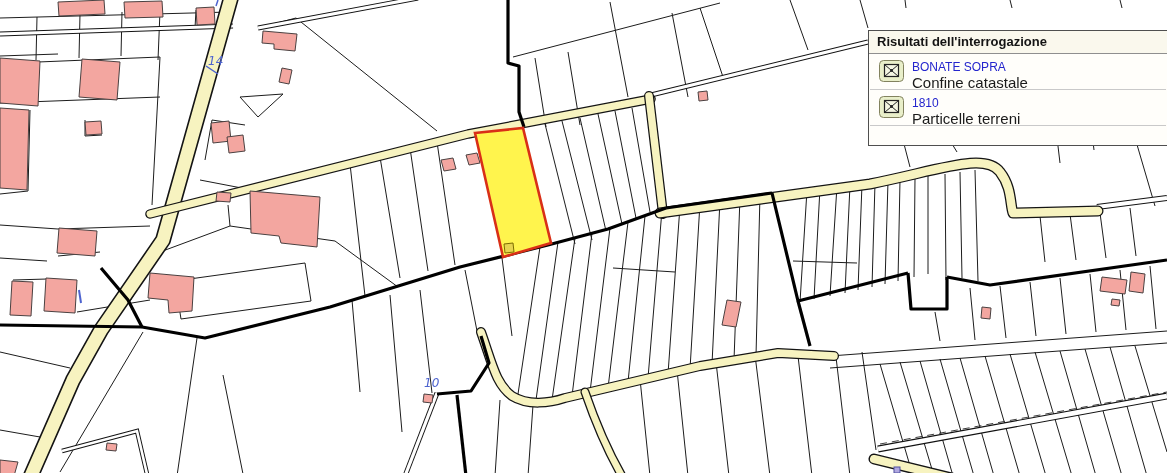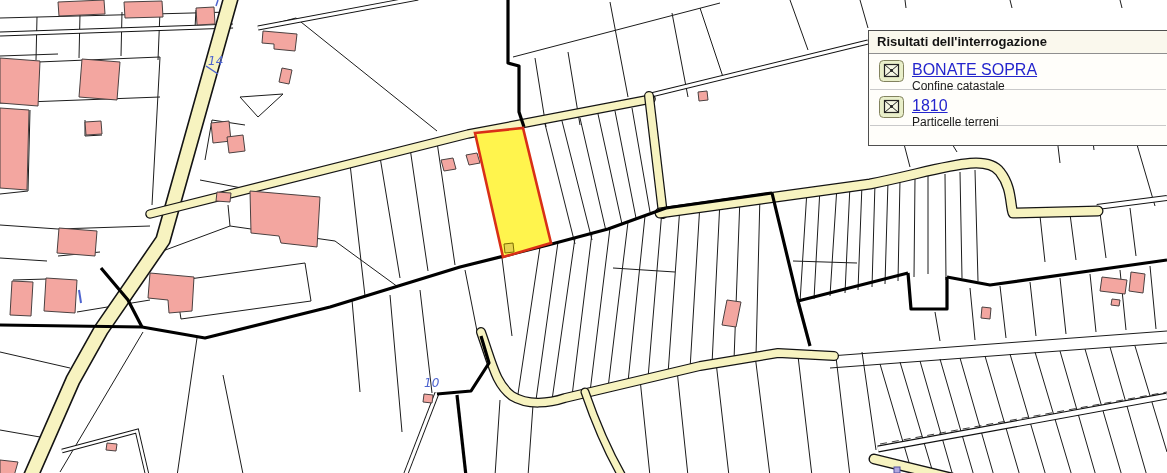--- a/index.html
+++ b/index.html
@@ -36,23 +36,23 @@
     background:var(--panel-header-bg);
   }
   .result-row {
     display:flex; align-items:flex-start; gap:8px;
     padding:6px 8px 4px 9px; margin:0 1px;
     border-bottom:1px solid #c9c9c9; height:36px; box-sizing:border-box;
   }
   .icon-btn { width:25px; height:22px; flex:0 0 auto; cursor:pointer; }
   .result-texts { line-height:1.2; }
   .result-link {
-    color:var(--link-color); font-size:16px; text-decoration:underline; cursor:pointer;
+    color:var(--link-color); font-size:12px; cursor:pointer;
   }
-  .result-sub { font-size:12px; color:#1b1b1b; }
+  .result-sub { font-size:15px; color:#1b1b1b; }
 </style>
 </head>
 <body>
 
 <div class="stage">
 
   <svg class="map-svg" width="1167" height="473" viewBox="0 0 1167 473">
 
     <g>
       <path class="pl" d="M0,18 L230,12 M37,17 L36,60 M80,14 L79,58 M122,12 L121,56 M160,11 L158,60 M196,10 L195,28 M0,56 L58,54 M38,62 L160,57 M160,57 L152,205 M0,103 L160,97 M0,194 L28,191 M28,191 L30,110 M85,120 L85,136 L102,135 M0,225 L58,229 M58,229 L150,226 M58,256 L100,252 M0,258 L47,261 M13,280 L47,279 M77,312 L150,300 M240,97 L283,94 L258,117 L240,97 M212,120 L245,125 M205,160 L212,120"></path>

